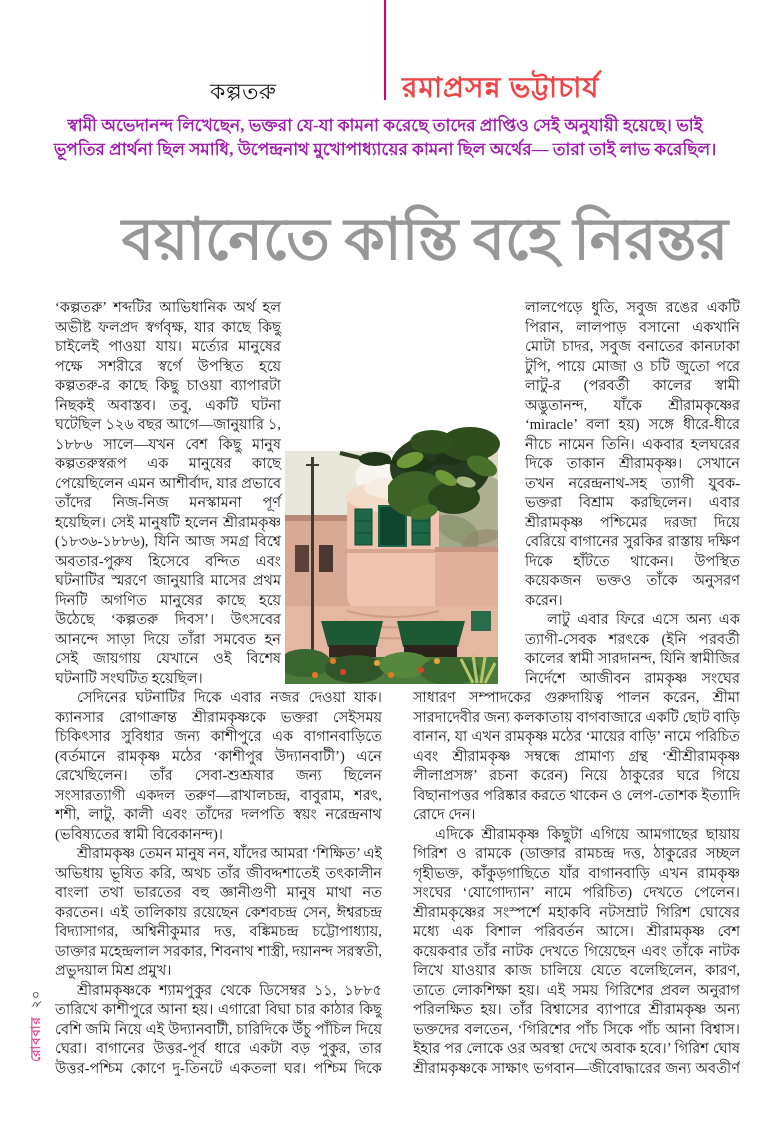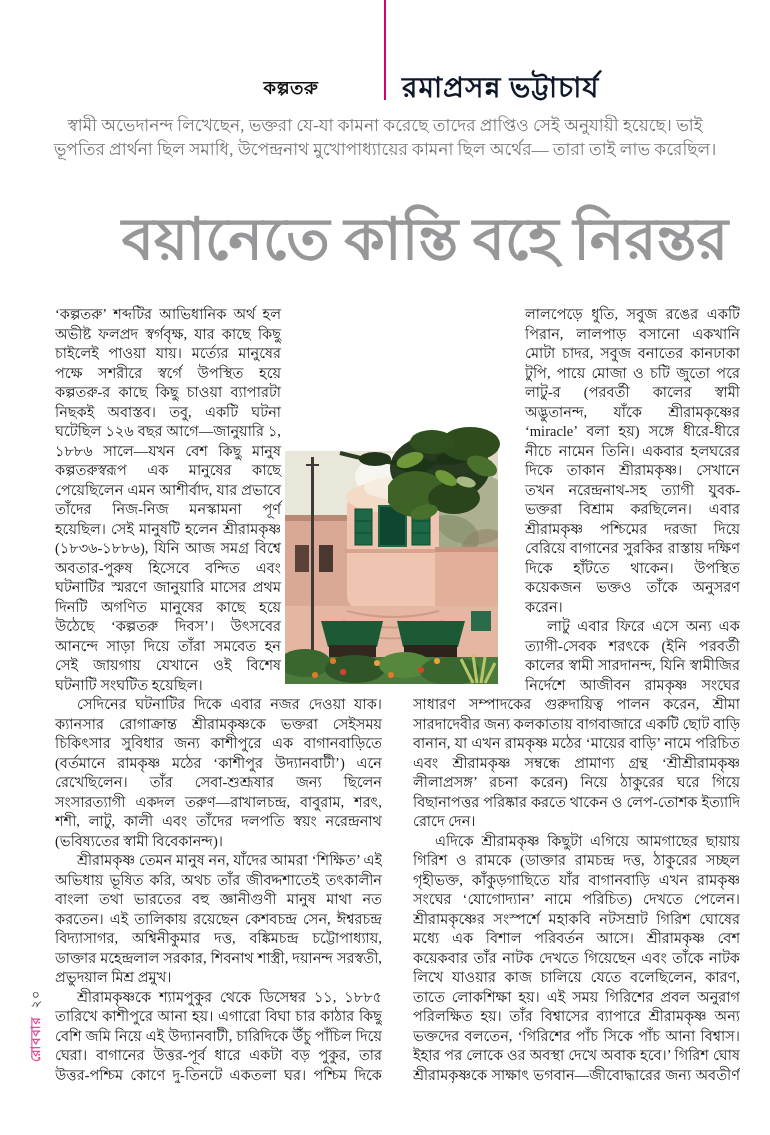--- a/index.html
+++ b/index.html
@@ -6,39 +6,39 @@
   body{
     width:770px;height:1135px;position:relative;overflow:hidden;
     font-family:"Liberation Serif","DejaVu Sans",serif;
     color:#141414;
   }
   .accent-rule{
     position:absolute;left:384px;top:0;width:2px;height:100px;
     background:#d6006f;
   }
   .section-label{
-    position:absolute;left:210px;top:74px;width:162px;text-align:center;
-    font-size:18px;font-weight:bold;color:#111;letter-spacing:.5px;
+    position:absolute;left:210px;top:74px;width:162px;text-align:left;
+    font-size:22px;font-weight:normal;color:#111;letter-spacing:.5px;
   }
   .author-name{
     position:absolute;left:402px;top:66px;
-    font-size:28px;font-weight:bold;color:#0f172a;letter-spacing:1px;
+    font-size:28px;font-weight:bold;color:#ef4444;letter-spacing:1px;
   }
   .standfirst{
     position:absolute;left:48px;top:114px;width:674px;
-    text-align:center;font-weight:normal;font-size:17px;line-height:24px;color:#737373;
+    text-align:center;font-weight:bold;font-size:17px;line-height:24px;color:#a21caf;
   }
   .headline{
     position:absolute;left:0;top:200px;width:770px;text-align:center;
     font-size:58px;line-height:80px;font-weight:bold;color:#97979a;
     white-space:nowrap;
     margin-left:40px;
   }
   .col{
-    position:absolute;top:298px;width:327px;height:778px;overflow:hidden;margin-top:7px;
+    position:absolute;top:298px;width:327px;height:778px;overflow:hidden;
   }
   .col-left{left:55px;}
   .col-right{left:413px;}
   .col p{
     margin:0;text-align:justify;font-size:14.5px;line-height:19.5px;color:#1a1a1a;
   }
   .col p + p{text-indent:22px;}
   .cutout-right{float:right;width:101px;height:233px;margin-top:153px;}
   .cutout-left{float:left;width:112px;height:233px;margin-top:153px;}
   .photo{

